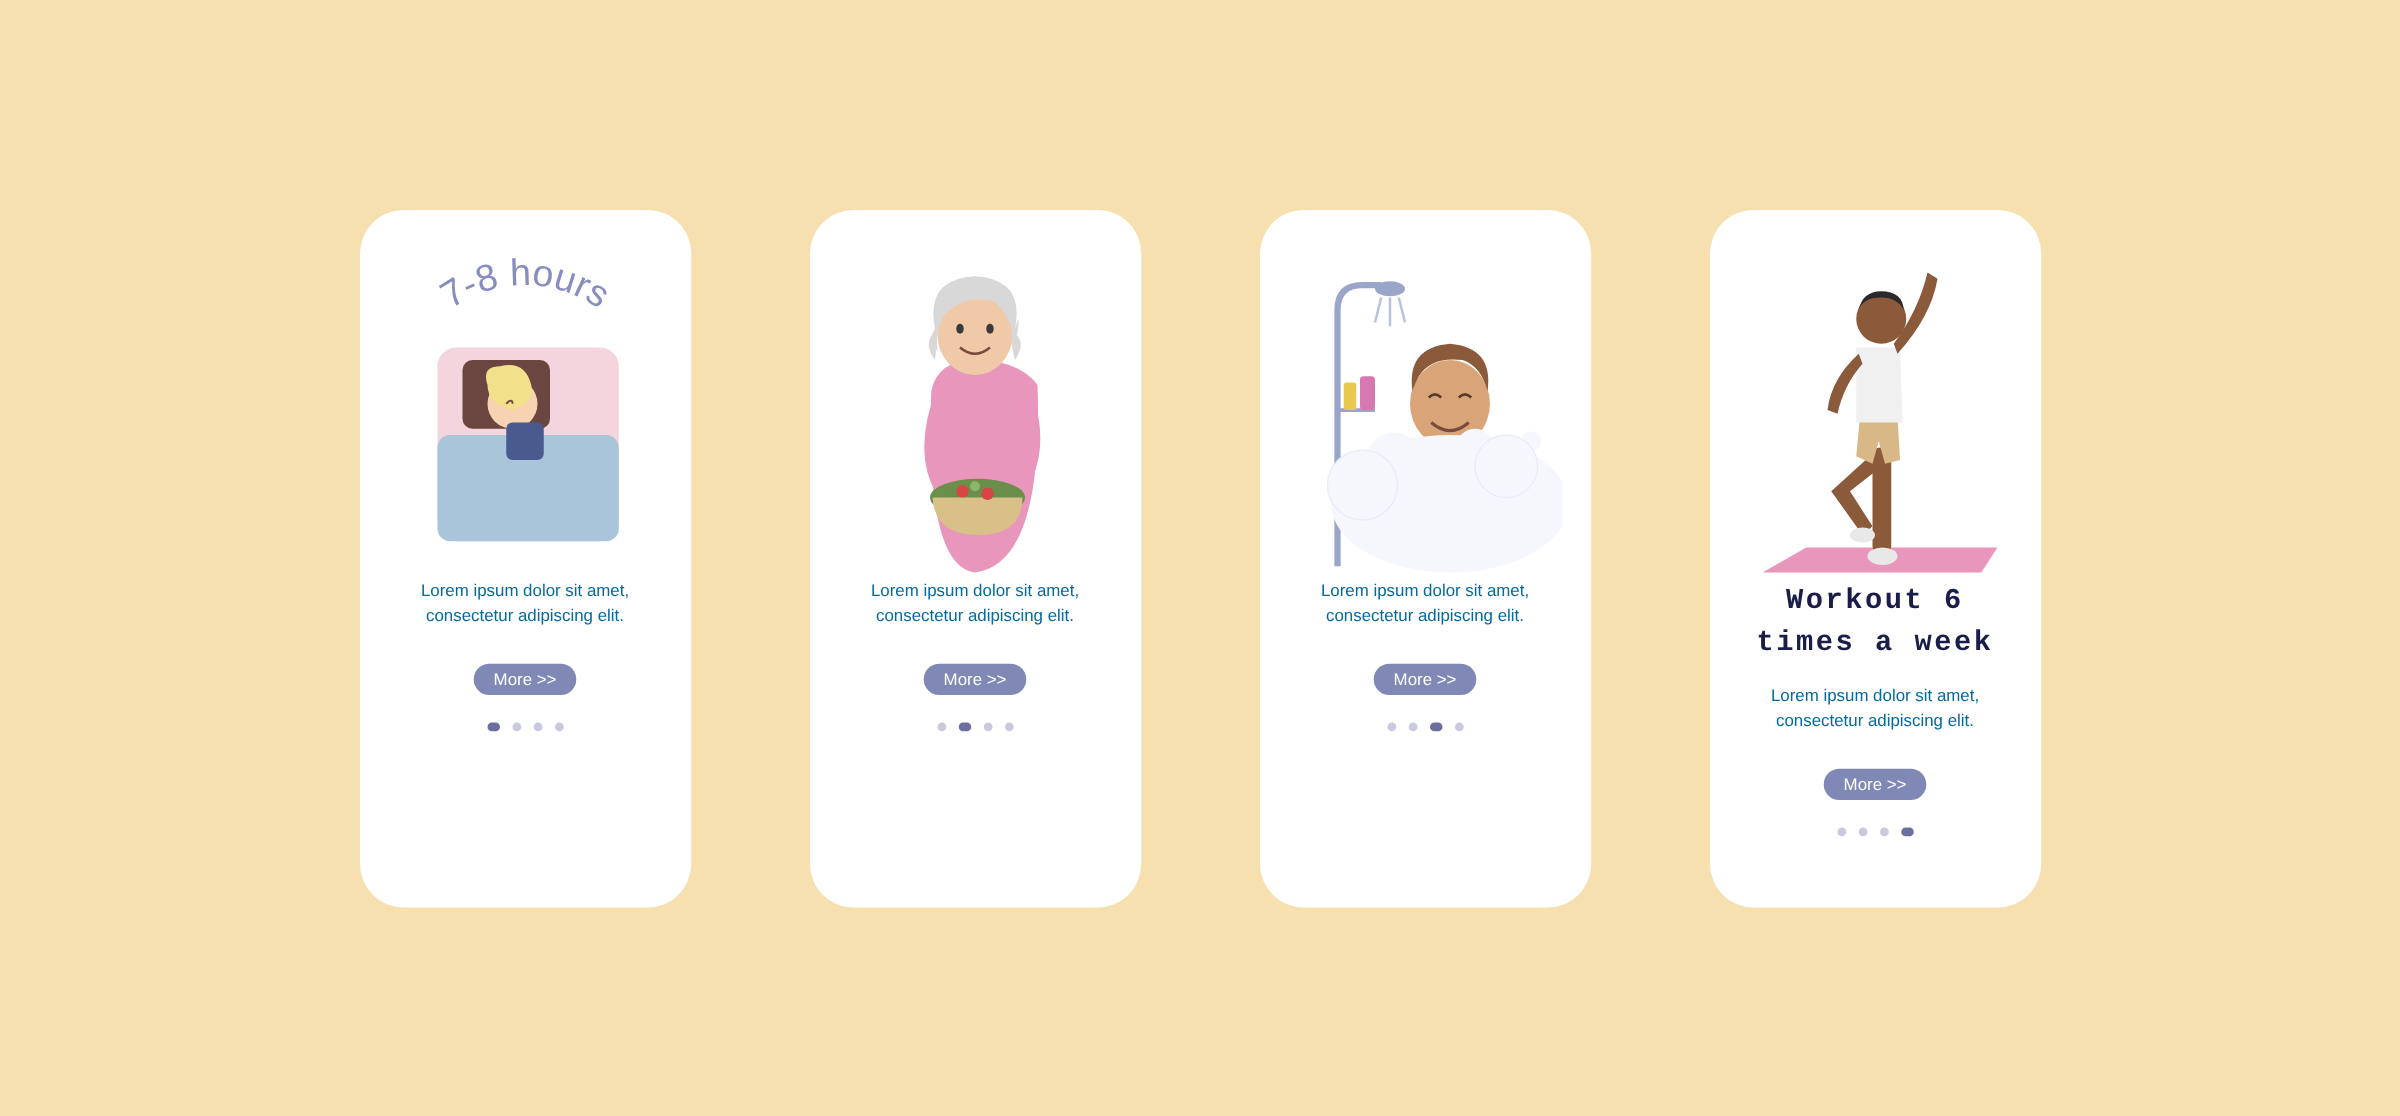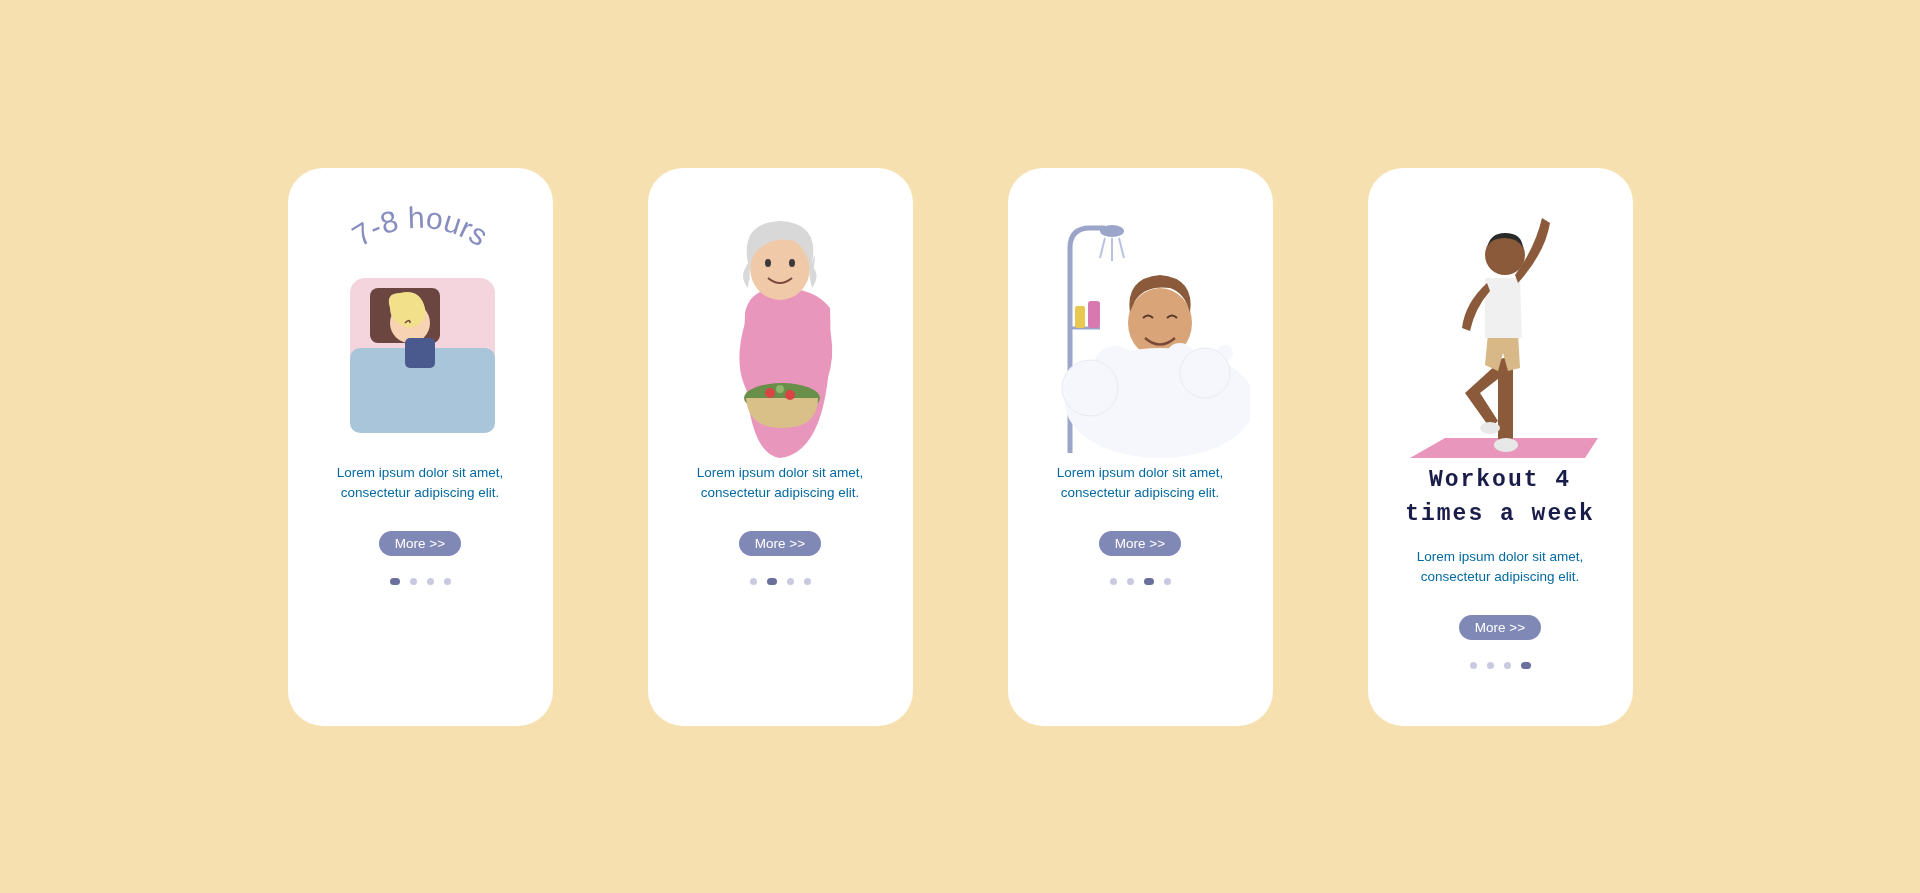--- a/index.html
+++ b/index.html
@@ -217,21 +217,21 @@
         <path d="M 128 90 Q 155 60 160 30 L 152 25 Q 145 55 125 82 Z" fill="#8a5a3a"></path>
         <path d="M 97 90 Q 75 110 72 135 L 80 138 Q 85 115 100 98 Z" fill="#8a5a3a"></path>
 
         <circle cx="115" cy="62" r="20" fill="#8a5a3a"></circle>
         <path d="M 97 55 Q 100 40 115 40 Q 132 40 133 55 Q 128 45 115 45 Q 100 45 97 55" fill="#2a2a2a"></path>
 
         <ellipse cx="116" cy="252" rx="12" ry="7" fill="#e8e8e8"></ellipse>
         <ellipse cx="100" cy="235" rx="10" ry="6" fill="#e8e8e8"></ellipse>
       </svg>
     </div>
-    <h2 class="title">Workout 4 times a week</h2>
+    <h2 class="title">Workout 6 times a week</h2>
     <p class="desc">Lorem ipsum dolor sit amet, consectetur adipiscing elit.</p>
     <button class="more-btn">More &gt;&gt;</button>
     <div class="dots">
       <span class="dot"></span>
       <span class="dot"></span>
       <span class="dot"></span>
       <span class="dot active"></span>
     </div>
   </div>
 

